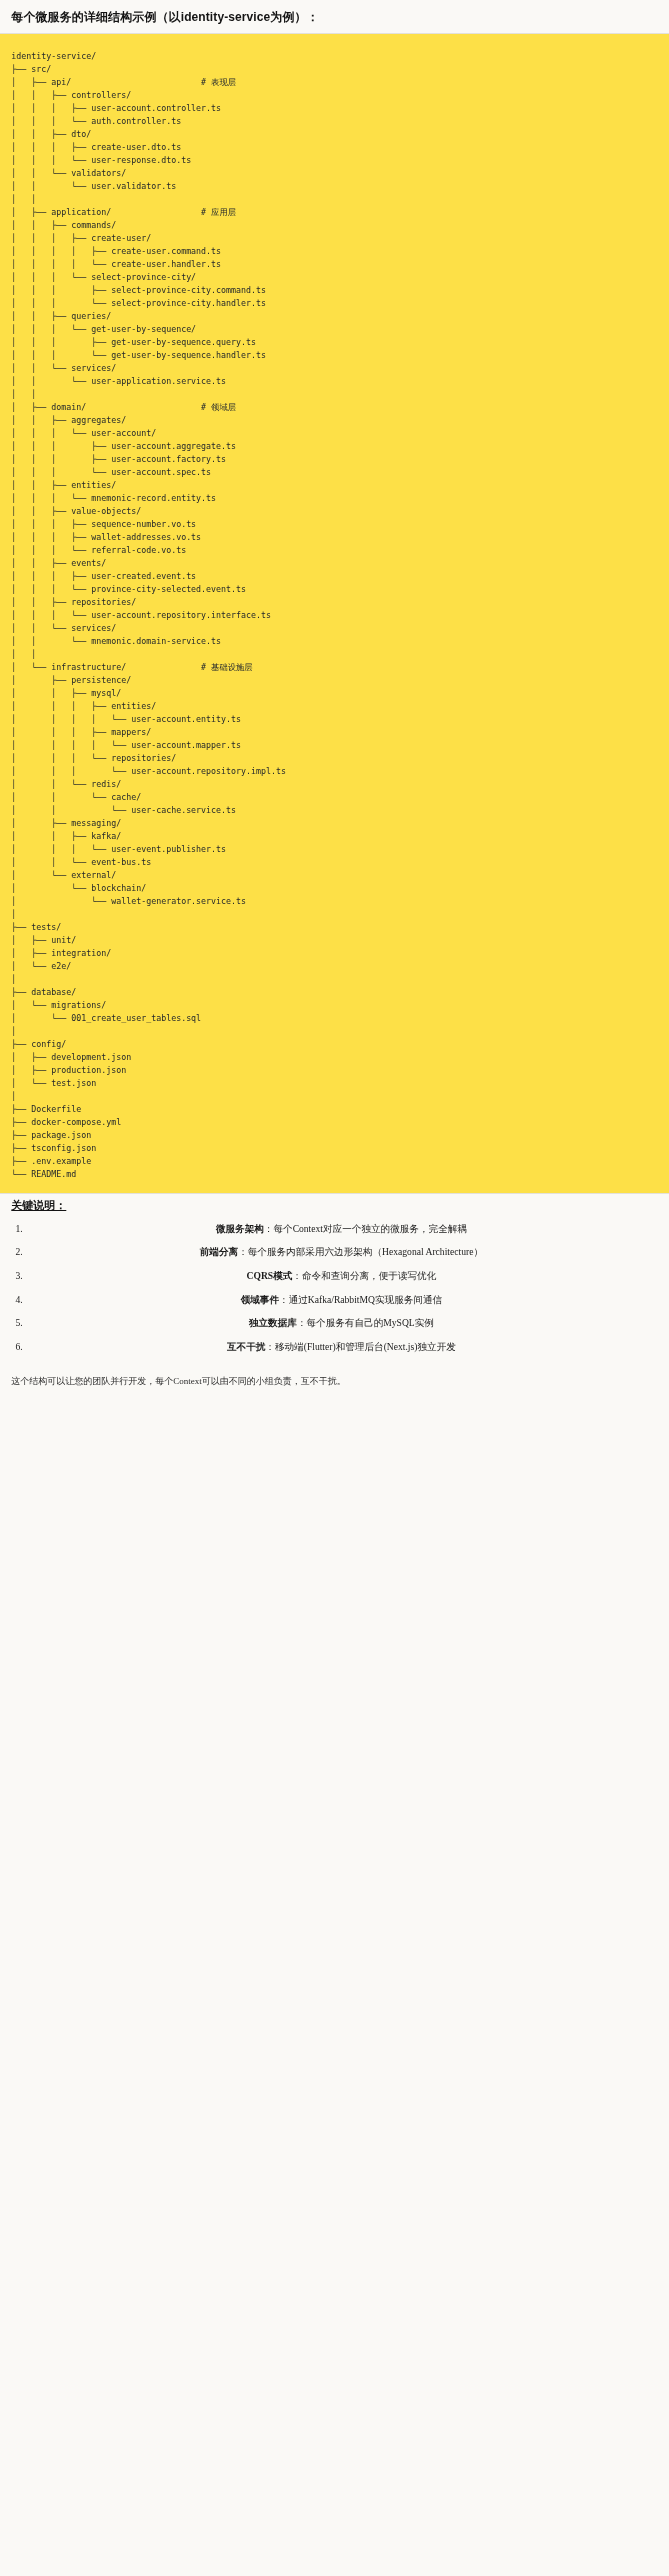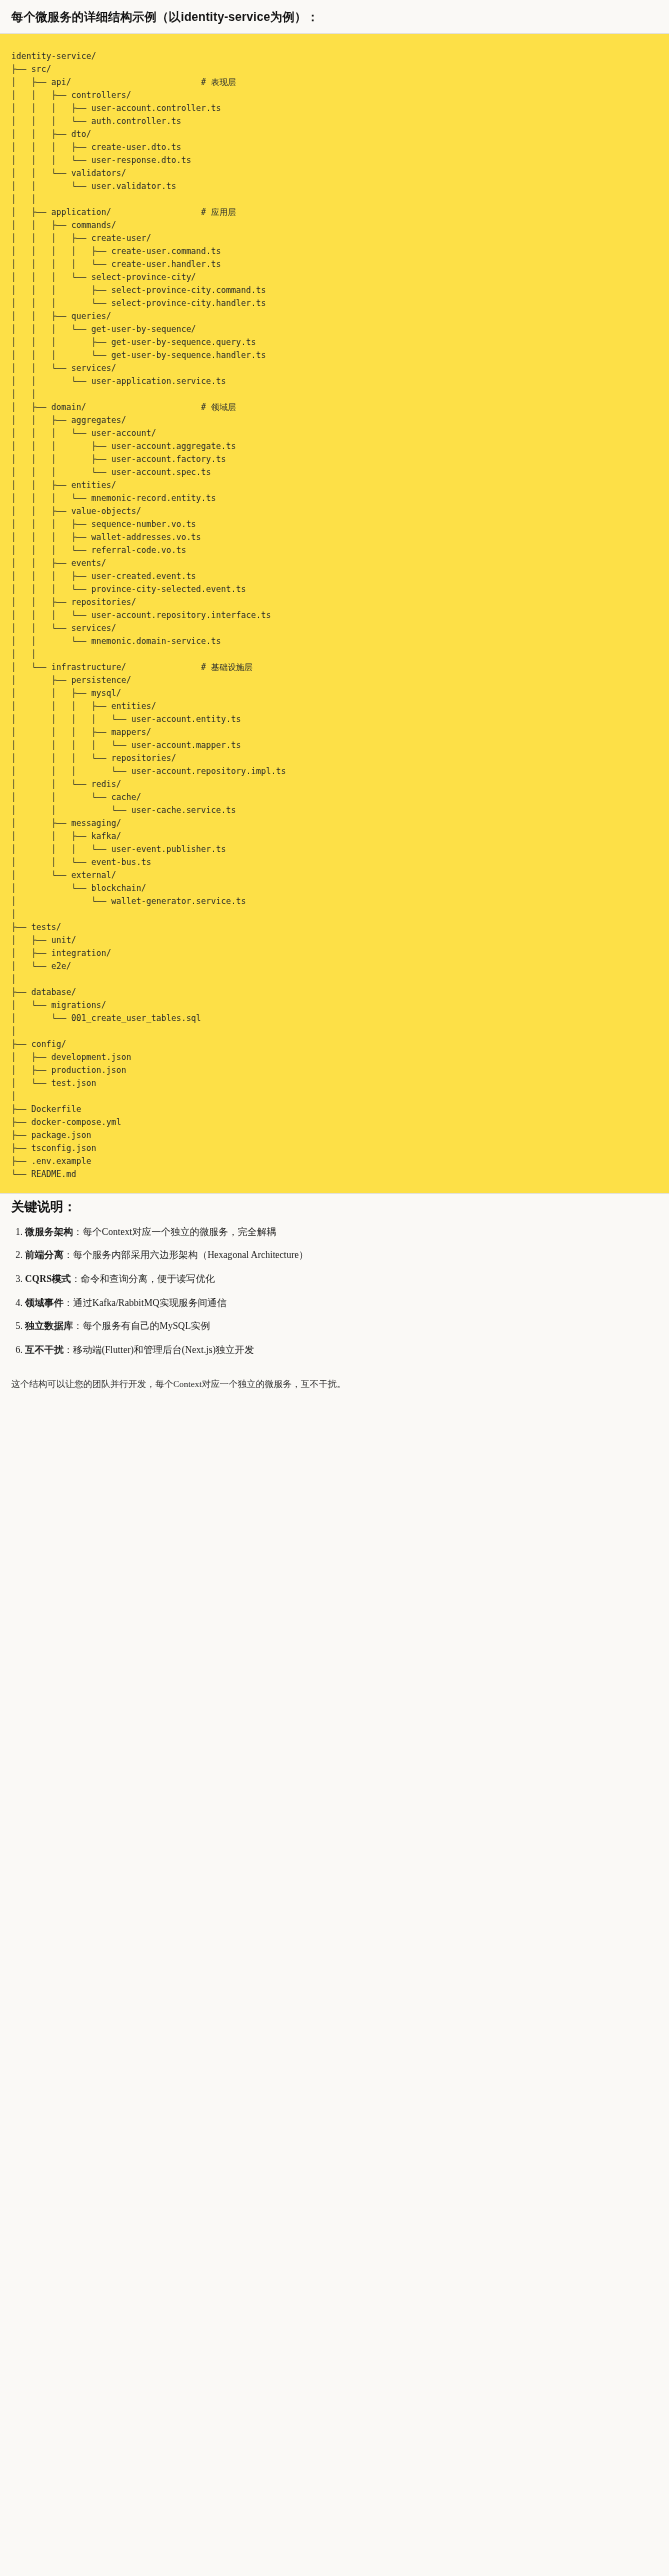--- a/index.html
+++ b/index.html
@@ -44,28 +44,30 @@
     tab-size:4;
   }
 
   
   .keys{
     padding:3.8px 11.3px 6.3px 11.3px;
   }
   .keys-title{
     font-family:"Liberation Sans", sans-serif;
     font-weight:bold;
-    font-size:13px;
+    font-size:11px;
     margin:0 0 8.8px 0;
     color:#141414;
+    text-decoration:underline;
   }
   ol.key-list{
     margin:0;
     padding:0 0 0 13.8px;
     list-style:decimal;
+    text-align:center;
   }
   ol.key-list li{
     font-size:9.6px;
     line-height:1.55;
     margin:0 0 8.8px 0;
     color:#1b1b1b;
   }
   ol.key-list li b{ font-weight:bold; }
   .closing{
     font-size:9px;
@@ -192,16 +194,16 @@
       </li>
       <li>
         <b>独立数据库</b><span>：每个服务有自己的MySQL实例</span>
       </li>
       <li>
         <b>互不干扰</b><span>：移动端(Flutter)和管理后台(Next.js)独立开发</span>
       </li>
     </ol>
   </div>
 
-  <p class="closing">这个结构可以让您的团队并行开发，每个Context对应一个独立的微服务，互不干扰。</p>
+  <p class="closing">这个结构可以让您的团队并行开发，每个Context可以由不同的小组负责，互不干扰。</p>
 
 </div>
 
 
 </body></html>

